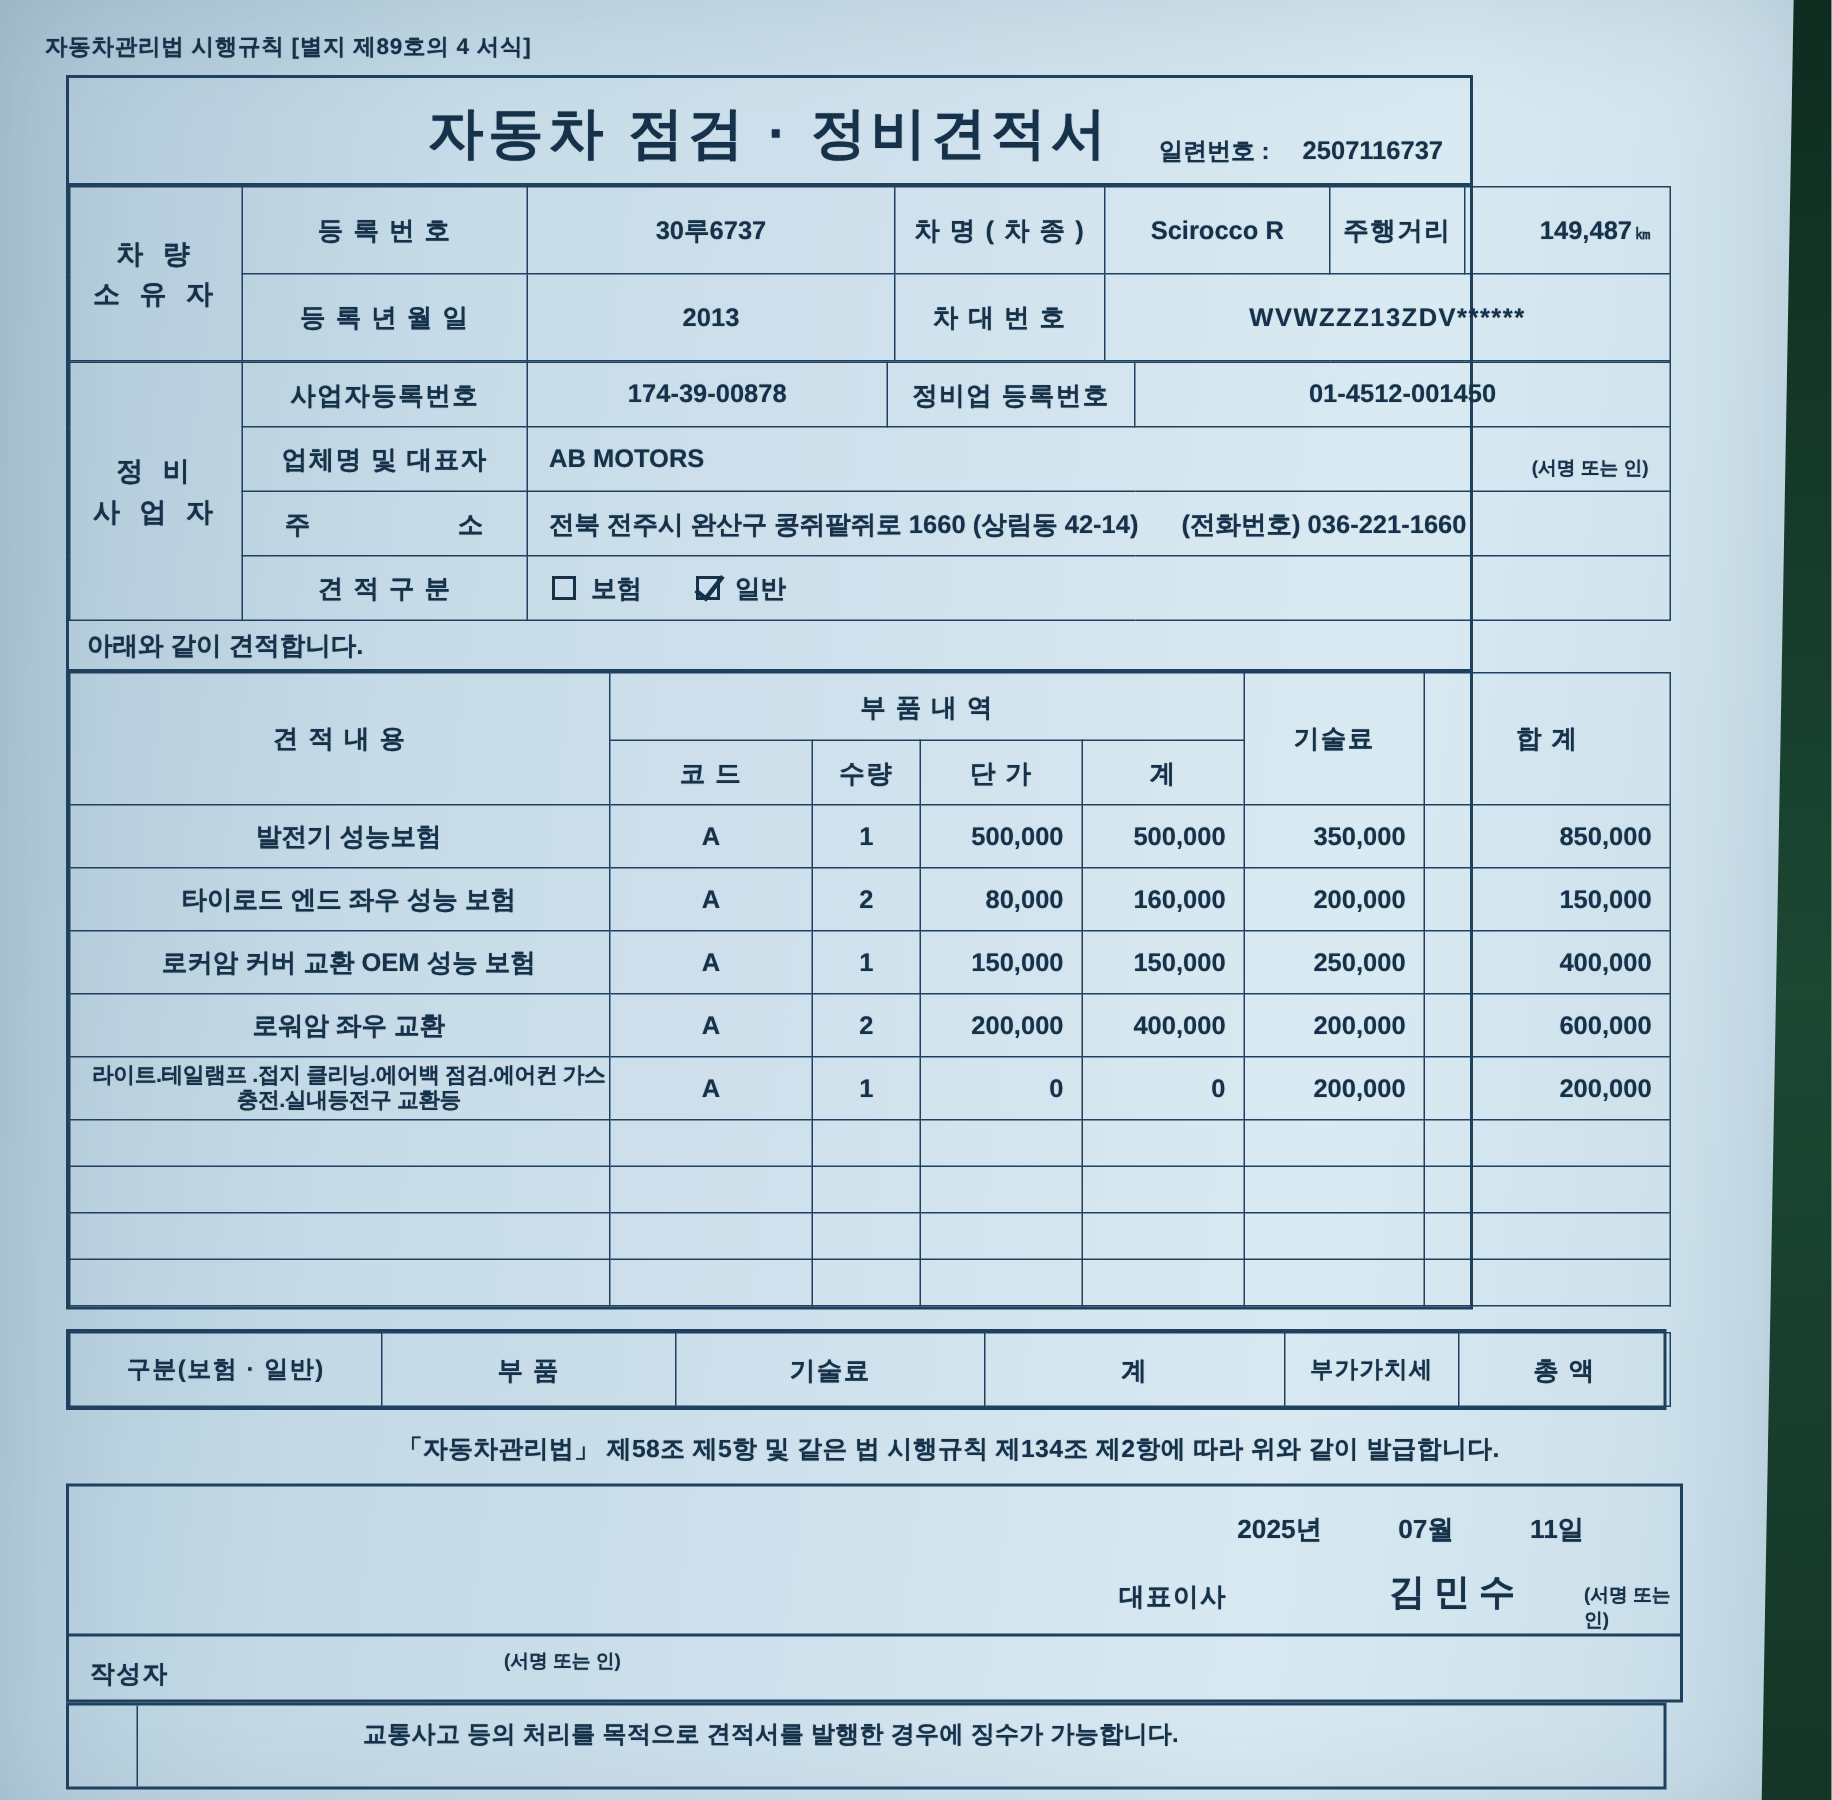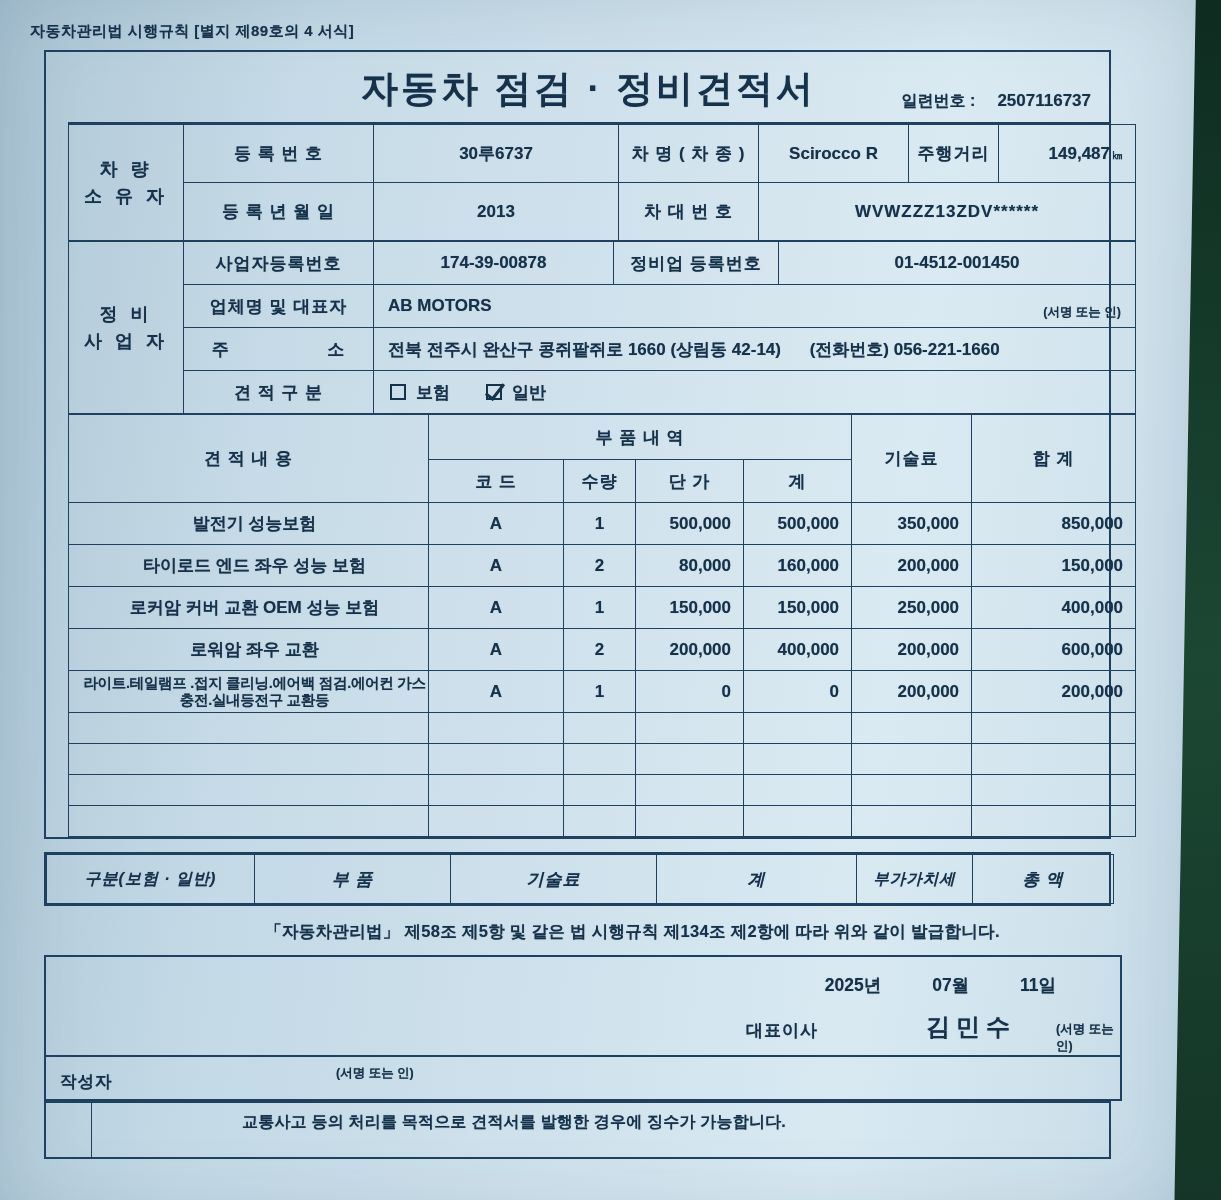--- a/index.html
+++ b/index.html
@@ -20,21 +20,21 @@
   .paper{
     position:absolute; top:-14px; left:-12px;
     width:1216px; height:1240px;
     background:linear-gradient(97deg,var(--paper1) 0%,var(--paper2) 24%,#cde0eb 46%,var(--paper3) 72%,#cfe2ec 88%,var(--paper4) 100%);
     clip-path:polygon(0 0, 1208px 0, 1186px 1240px, 0 1240px);
     box-shadow:inset 0 0 90px rgba(40,70,95,.18);
   }
   .content{position:absolute; top:36px; left:40px; width:1100px;
     text-shadow:0 0 .7px rgba(20,48,74,.5);}
   .form-note{font-size:15px; letter-spacing:.5px; margin-left:2px;}
-  .formbox{margin-top:9px; margin-left:16px; width:1067px; border:2.5px solid var(--line); background:rgba(255,255,255,.06);padding-left:22px;}
+  .formbox{margin-top:9px; margin-left:16px; width:938px; border:2.5px solid var(--line); background:rgba(255,255,255,.06);}
   .box2{margin-left:16px; width:1067px; border:2.5px solid var(--line);}
 
   .titlerow{position:relative; height:72px; border-bottom:2px solid var(--line);}
   .title{position:absolute; left:0; right:0; top:12px; text-align:center;
     font-size:37px; font-weight:800; letter-spacing:3px;}
   .serial{position:absolute; right:18px; bottom:10px; font-size:16px;}
   .serial .v{margin-left:22px; font-size:17px;}
 
   table{border-collapse:collapse; table-layout:fixed; width:1067px;}
   td{border:1.6px solid var(--line); font-size:17px; overflow:hidden;}
@@ -64,21 +64,21 @@
   .introrow{height:34px; border-bottom:2px solid var(--line); display:flex; align-items:center; padding-left:12px; font-size:17px;}
 
   .est td{height:42px;}
   .est .hd1 td{height:45px;}
   .est .hd2 td{height:43px;}
   .est .emptyrow td{height:31px;}
   .est .desc{padding-left:12px; text-align:center;}
   .est .desc.small{font-size:14.5px; line-height:1.15; letter-spacing:-.3px;}
 
   .gap{height:13px;}
-  .sum td{font-size:17px;font-style:italic;}
+  .sum td{font-size:17px;}
   .sum .hd td{height:49px;}
   .sum .vr td{height:43px;}
 
   .statement{margin:15px 0 12px 16px; width:1067px; text-align:center; padding-left:110px; font-size:16.5px; letter-spacing:.3px;}
 
   .footerbox{margin-left:16px; width:1078px; border:2.5px solid var(--line);}
   .dateline{padding:16px 64px 0 0; text-align:right; font-size:17.5px;}
   .dateline span{margin-left:46px;}
   .ceoline{position:relative; height:58px;}
   .ceoline .ceo-label{position:absolute; left:700px; top:22px; font-size:17px; letter-spacing:1px;}
@@ -164,37 +164,38 @@
           <td class="lab">업체명 및 대표자</td>
           <td colspan="3" class="company-cell">
             <span>AB MOTORS</span>
             <span class="signnote">(서명 또는 인)</span>
           </td>
         </tr>
         <tr class="srow">
           <td class="lab" style="white-space:pre;">주                 소</td>
           <td colspan="3" class="lft">
             <span>전북 전주시 완산구 콩쥐팥쥐로 1660 (상림동 42-14)</span>
-            <span style="margin-left:24px;">(전화번호) 056-221-1660</span>
+            <span style="margin-left:24px;">(전화번호) 036-221-1660</span>
           </td>
         </tr>
         <tr class="srow">
           <td class="lab">견 적 구 분</td>
           <td colspan="3">
             <div class="cbwrap">
               <span class="cbox"></span>
               <span class="cblabel">보험</span>
               <span class="cbox checked"></span>
               <span class="cblabel">일반</span>
             </div>
           </td>
         </tr>
       </tbody>
         </table>
 
+      <div class="introrow">아래와 같이 견적합니다.</div>
 
       <table class="est">
         <colgroup>
             <col style="width:360px">
             <col style="width:135px">
             <col style="width:72px">
             <col style="width:108px">
             <col style="width:108px">
             <col style="width:120px">
             <col style="width:164px">

